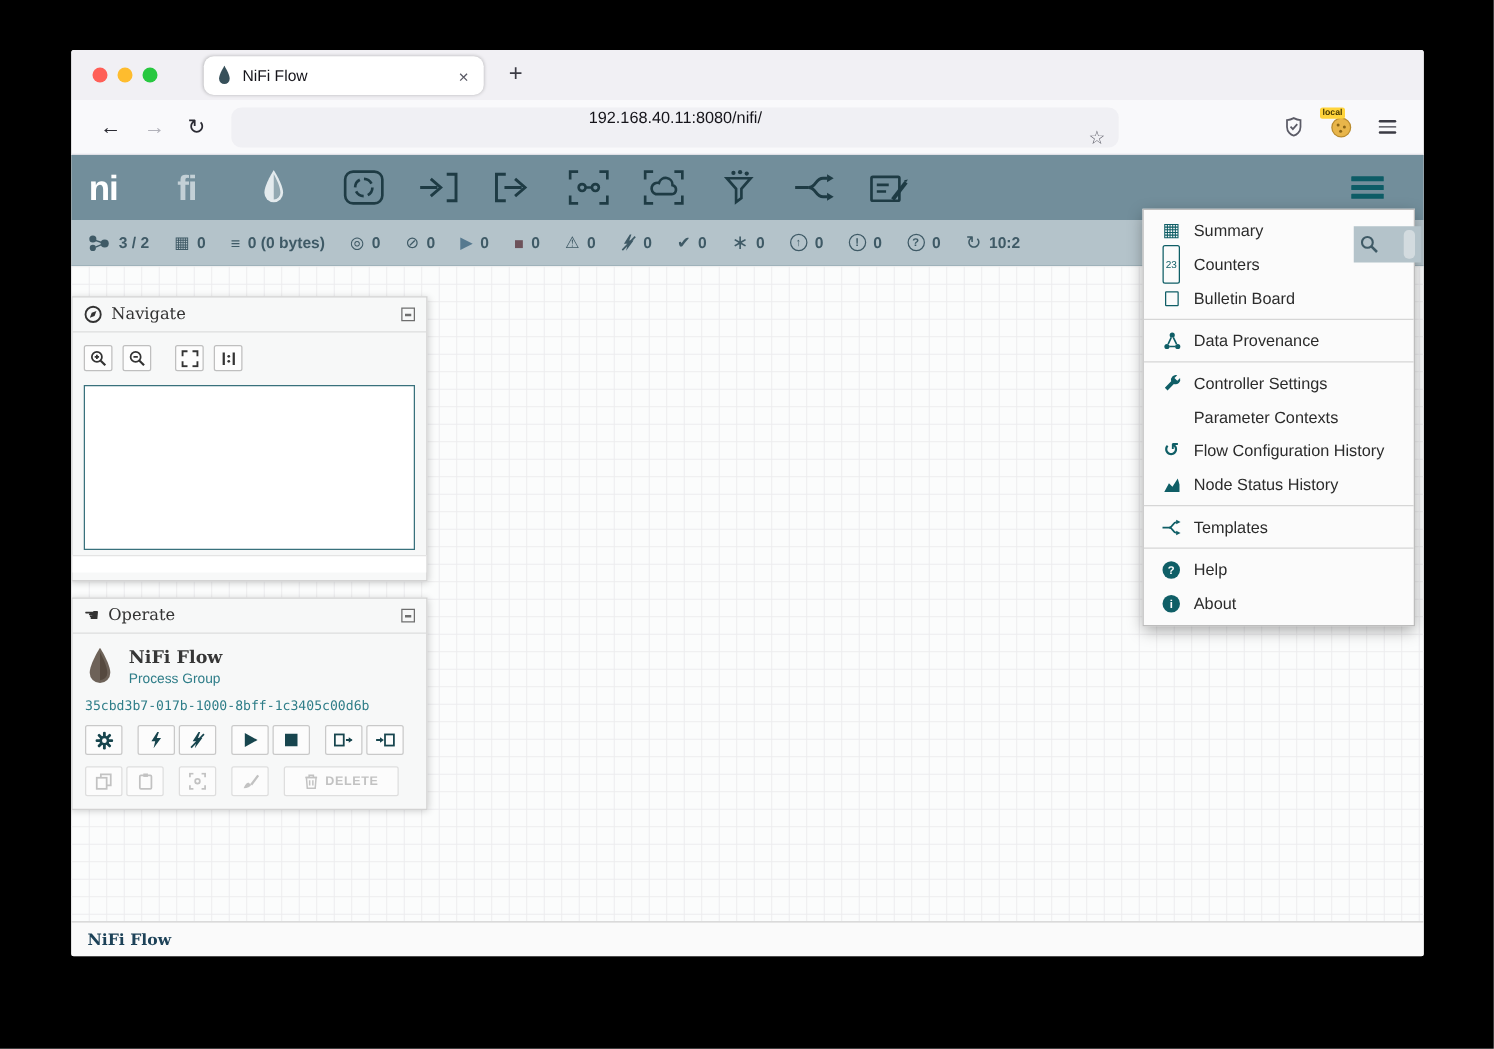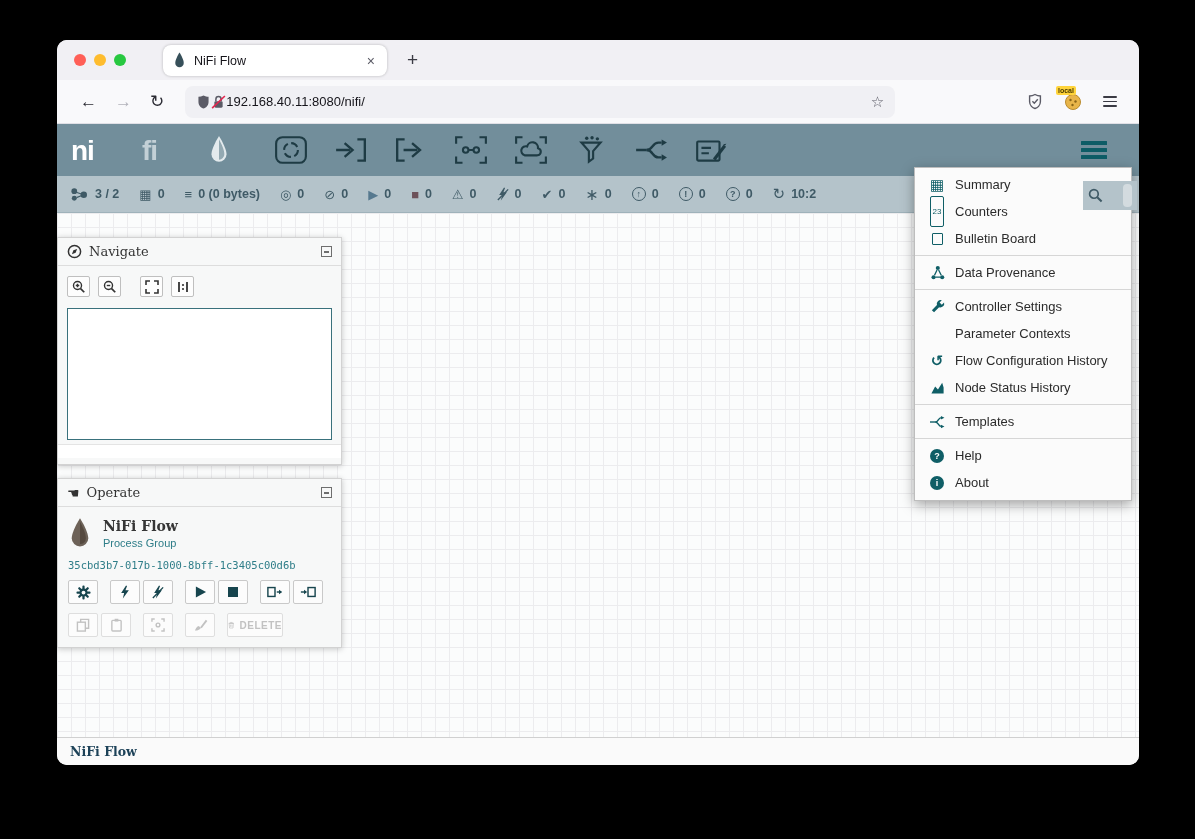--- a/index.html
+++ b/index.html
@@ -1,21 +1,21 @@
 <!DOCTYPE html>
 <html><head>
 <meta charset="utf-8">
 <style>
   * { box-sizing: border-box; margin: 0; padding: 0; }
   html,body { width:1195px; height:839px; overflow:hidden; }
   body { background:#000; font-family:"Liberation Sans","DejaVu Sans",sans-serif; cursor:default; }
 
   .window{
     position:absolute; left:57px; top:40px; width:1082px; height:725px;
-    background:#fff; border-radius:10px; overflow:hidden;
+    background:#fff; border-radius:2px; overflow:hidden;
     box-shadow:0 8px 30px rgba(0,0,0,.6);
   }
 
   
   .tabbar{ height:40px; background:#f1f0f4; position:relative; display:flex; align-items:center; }
   .lights{ display:flex; gap:8px; padding-left:17px; }
   .light{ width:12px; height:12px; border-radius:50%; display:inline-block; }
   .light.red{ background:#ff5f57; } .light.yellow{ background:#febc2e; } .light.green{ background:#28c840; }
   .tab{
     position:absolute; left:106px; top:5px; width:224px; height:31px;
@@ -24,21 +24,21 @@
   }
   .tab-title{ font-size:12.5px; color:#15141a; margin-left:8px; flex:1; }
   .tab-close{ font-size:14px; color:#5b5b66; padding:0 2px; }
   .newtab{ position:absolute; left:344px; top:7px; font-size:19px; color:#3b3b44; padding:2px 6px; }
 
   .navbar{ height:44px; background:#f9f9fb; border-bottom:1px solid #e0e0e6; display:flex; align-items:center; padding:0 14px; }
   .navbtn{ font-size:17px; color:#2b2b33; padding:0 9px; }
   .navbtn.fwd{ color:#b2b2ba; }
   .urlbar{
     margin-left:12px; width:710px; height:32px; background:#f0f0f4; border-radius:8px;
-    display:flex; align-items:center; padding:0 11px; gap:0;
+    display:flex; align-items:center; padding:0 11px; gap:0;flex-direction:column;
   }
   .url{ font-size:13px; color:#15141a; }
   .star{ margin-left:auto; font-size:15px; color:#5b5b66; }
   .nav-right{ margin-left:auto; display:flex; align-items:center; gap:21px; padding-right:8px; }
   .ext{ position:relative; width:18px; height:18px; }
   .ext-badge{
     position:absolute; left:-8px; top:-7px; background:#ffd43b; color:#4a3b00;
     font-size:7px; font-weight:bold; padding:0 2px; border-radius:2px; line-height:9px;
   }
   .ffmenu i{ display:block; width:14px; height:1.7px; background:#3b3b44; margin:3px 0; border-radius:1px; }
@@ -111,21 +111,21 @@
   .flow-name{ font-family:"DejaVu Serif","Liberation Serif",serif; font-weight:bold; font-size:14px; color:#363636; }
   .flow-type{ font-size:11px; color:#2e7d88; margin-top:3px; }
   .flow-id{ margin-top:9px; font-family:"DejaVu Sans Mono","Liberation Mono",monospace; font-size:10.5px; color:#2e7d88; }
   .op-row{ display:flex; align-items:center; margin-top:9px; }
   .op-btn{
     width:30px; height:24px; background:#fcfcfc; border:1px solid #c9c9c9; border-radius:2px;
     display:flex; align-items:center; justify-content:center; color:#17454e; margin-right:3px;
   }
   .op-btn.gapL{ margin-left:9px; }
   .op-row.disabled .op-btn{ color:#c2c2c2; border-color:#dedede; }
-  .op-btn.delete{ width:56px; gap:5px; font-size:10px; font-weight:bold; letter-spacing:.5px; color:#bdbdbd; }
+  .op-btn.delete{ width:92px; gap:5px; font-size:10px; font-weight:bold; letter-spacing:.5px; color:#bdbdbd; }
 
   
   .crumbbar{
     position:absolute; left:0; bottom:0; width:1082px; height:28px; background:#fafafa;
     border-top:1px solid #d0d0d0; display:flex; align-items:center; padding:0 13px;
   }
   .crumb{ font-family:"DejaVu Serif","Liberation Serif",serif; font-weight:bold; font-size:12.5px; color:#1d4258; }
 
   
   .gmenu-panel{

